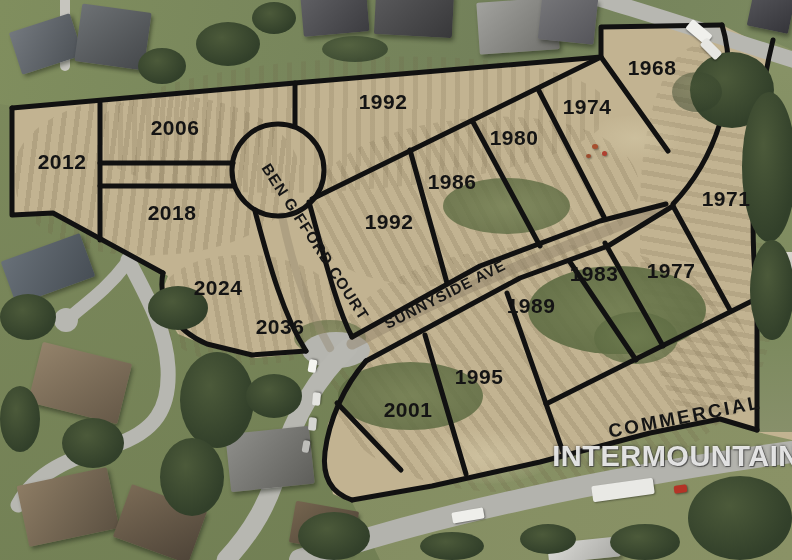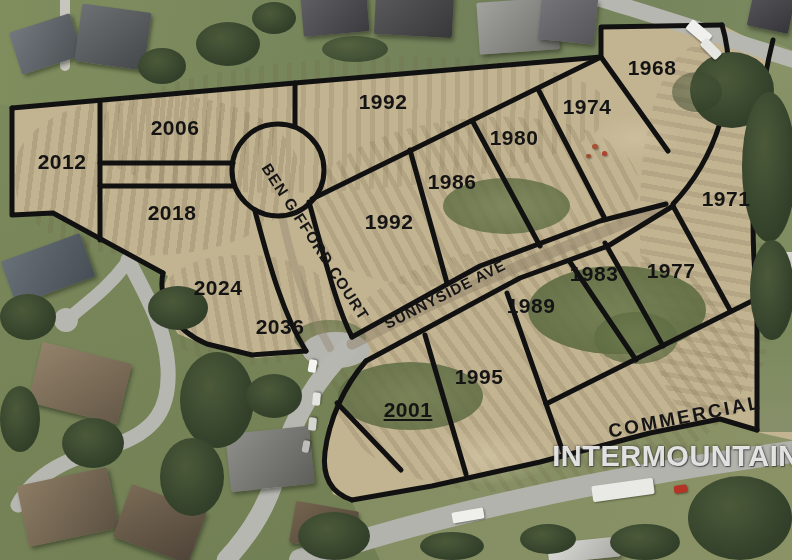--- a/index.html
+++ b/index.html
@@ -166,21 +166,21 @@
   <div class="num" style="left:726px;top:199px;">1971</div>
   <div class="num" style="left:587px;top:107px;">1974</div>
   <div class="num" style="left:671px;top:271px;">1977</div>
   <div class="num" style="left:514px;top:138px;">1980</div>
   <div class="num" style="left:594px;top:274px;">1983</div>
   <div class="num" style="left:452px;top:182px;">1986</div>
   <div class="num" style="left:531px;top:306px;">1989</div>
   <div class="num" style="left:389px;top:222px;">1992</div>
   <div class="num" style="left:479px;top:377px;">1995</div>
   <div class="num" style="left:383px;top:102px;">1992</div>
-  <div class="num" style="left:408px;top:410px;text-decoration:underline;">2001</div>
+  <div class="num" style="left:408px;top:410px;">2001</div>
   <div class="num" style="left:175px;top:128px;">2006</div>
   <div class="num" style="left:62px;top:162px;">2012</div>
   <div class="num" style="left:172px;top:213px;">2018</div>
   <div class="num" style="left:218px;top:288px;">2024</div>
   <div class="num" style="left:280px;top:327px;">2036</div>
 
   <div class="street" style="left:315px;top:242px;transform:translate(-50%,-50%) rotate(57deg);">BEN GIFFORD COURT</div>
   <div class="street" style="left:445px;top:294px;transform:translate(-50%,-50%) rotate(-27deg);font-size:15px;">SUNNYSIDE AVE</div>
   <div class="commercial" style="left:685px;top:417px;">COMMERCIAL</div>
 

